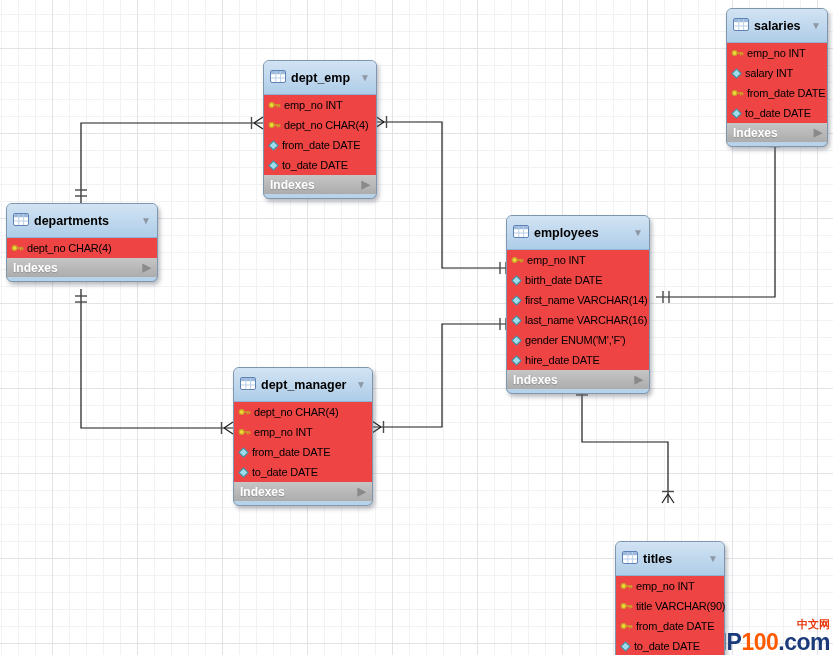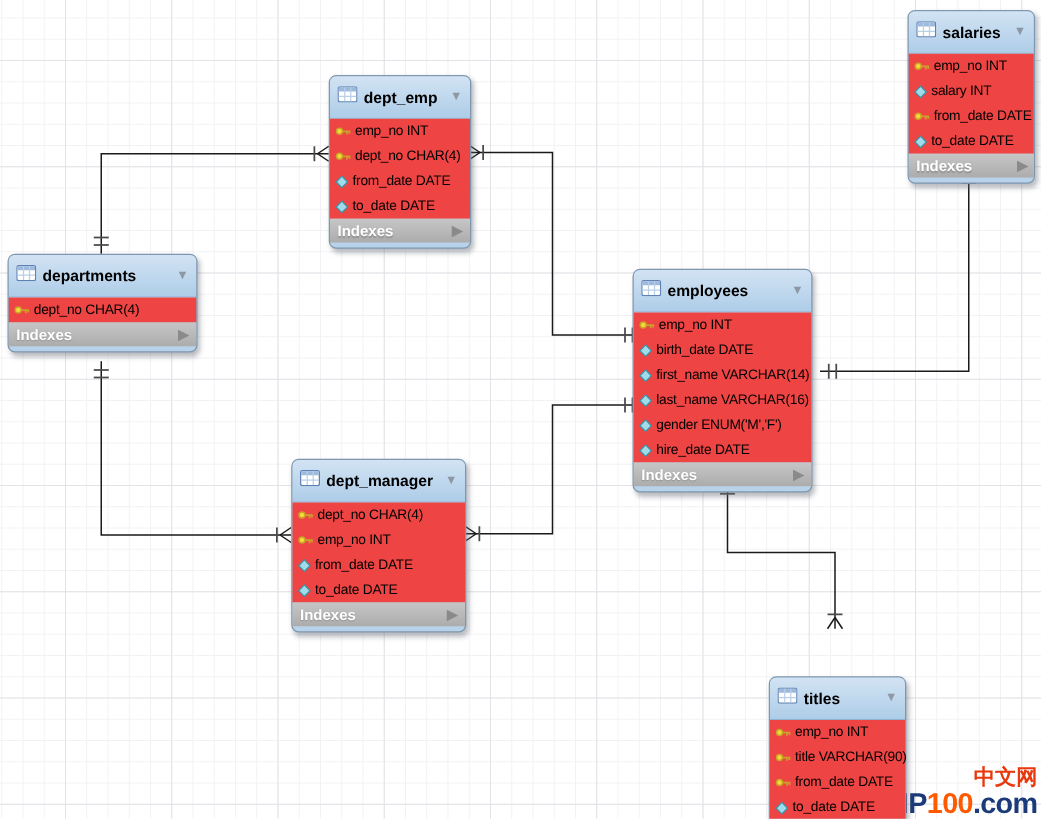--- a/index.html
+++ b/index.html
@@ -46,21 +46,21 @@
     height:19px;display:flex;align-items:center;padding:0 6px;
     background:linear-gradient(#c6c6c6,#acacac);
     color:#fff;font-weight:bold;font-size:12px;
     text-shadow:0 1px 1px rgba(120,120,120,.6);
     gap:36px;
   }
   .t-footer .f-arrow{margin-left:auto;color:#8a8a8a;font-size:11px;text-shadow:none;}
   #watermark{
     position:absolute;right:3px;bottom:1px;text-align:right;line-height:1;
   }
-  .wm-cn{font-size:17px;font-weight:bold;margin-bottom:1px;}
+  .wm-cn{font-size:11px;font-weight:bold;margin-bottom:1px;}
   .wm-site{font-size:23px;font-weight:bold;letter-spacing:-0.5px;}
 </style>
 </head>
 <body>
 
 <div id="canvas">
   <svg id="conn-layer" width="833" height="655">
       <polyline points="263,123 81,123 81,203" fill="none" stroke="#1a1a1a" stroke-width="1.2"></polyline>
       <line x1="254" y1="123" x2="263" y2="117" stroke="#1a1a1a" stroke-width="1.2"></line>
       <line x1="254" y1="123" x2="263" y2="129" stroke="#1a1a1a" stroke-width="1.2"></line>

